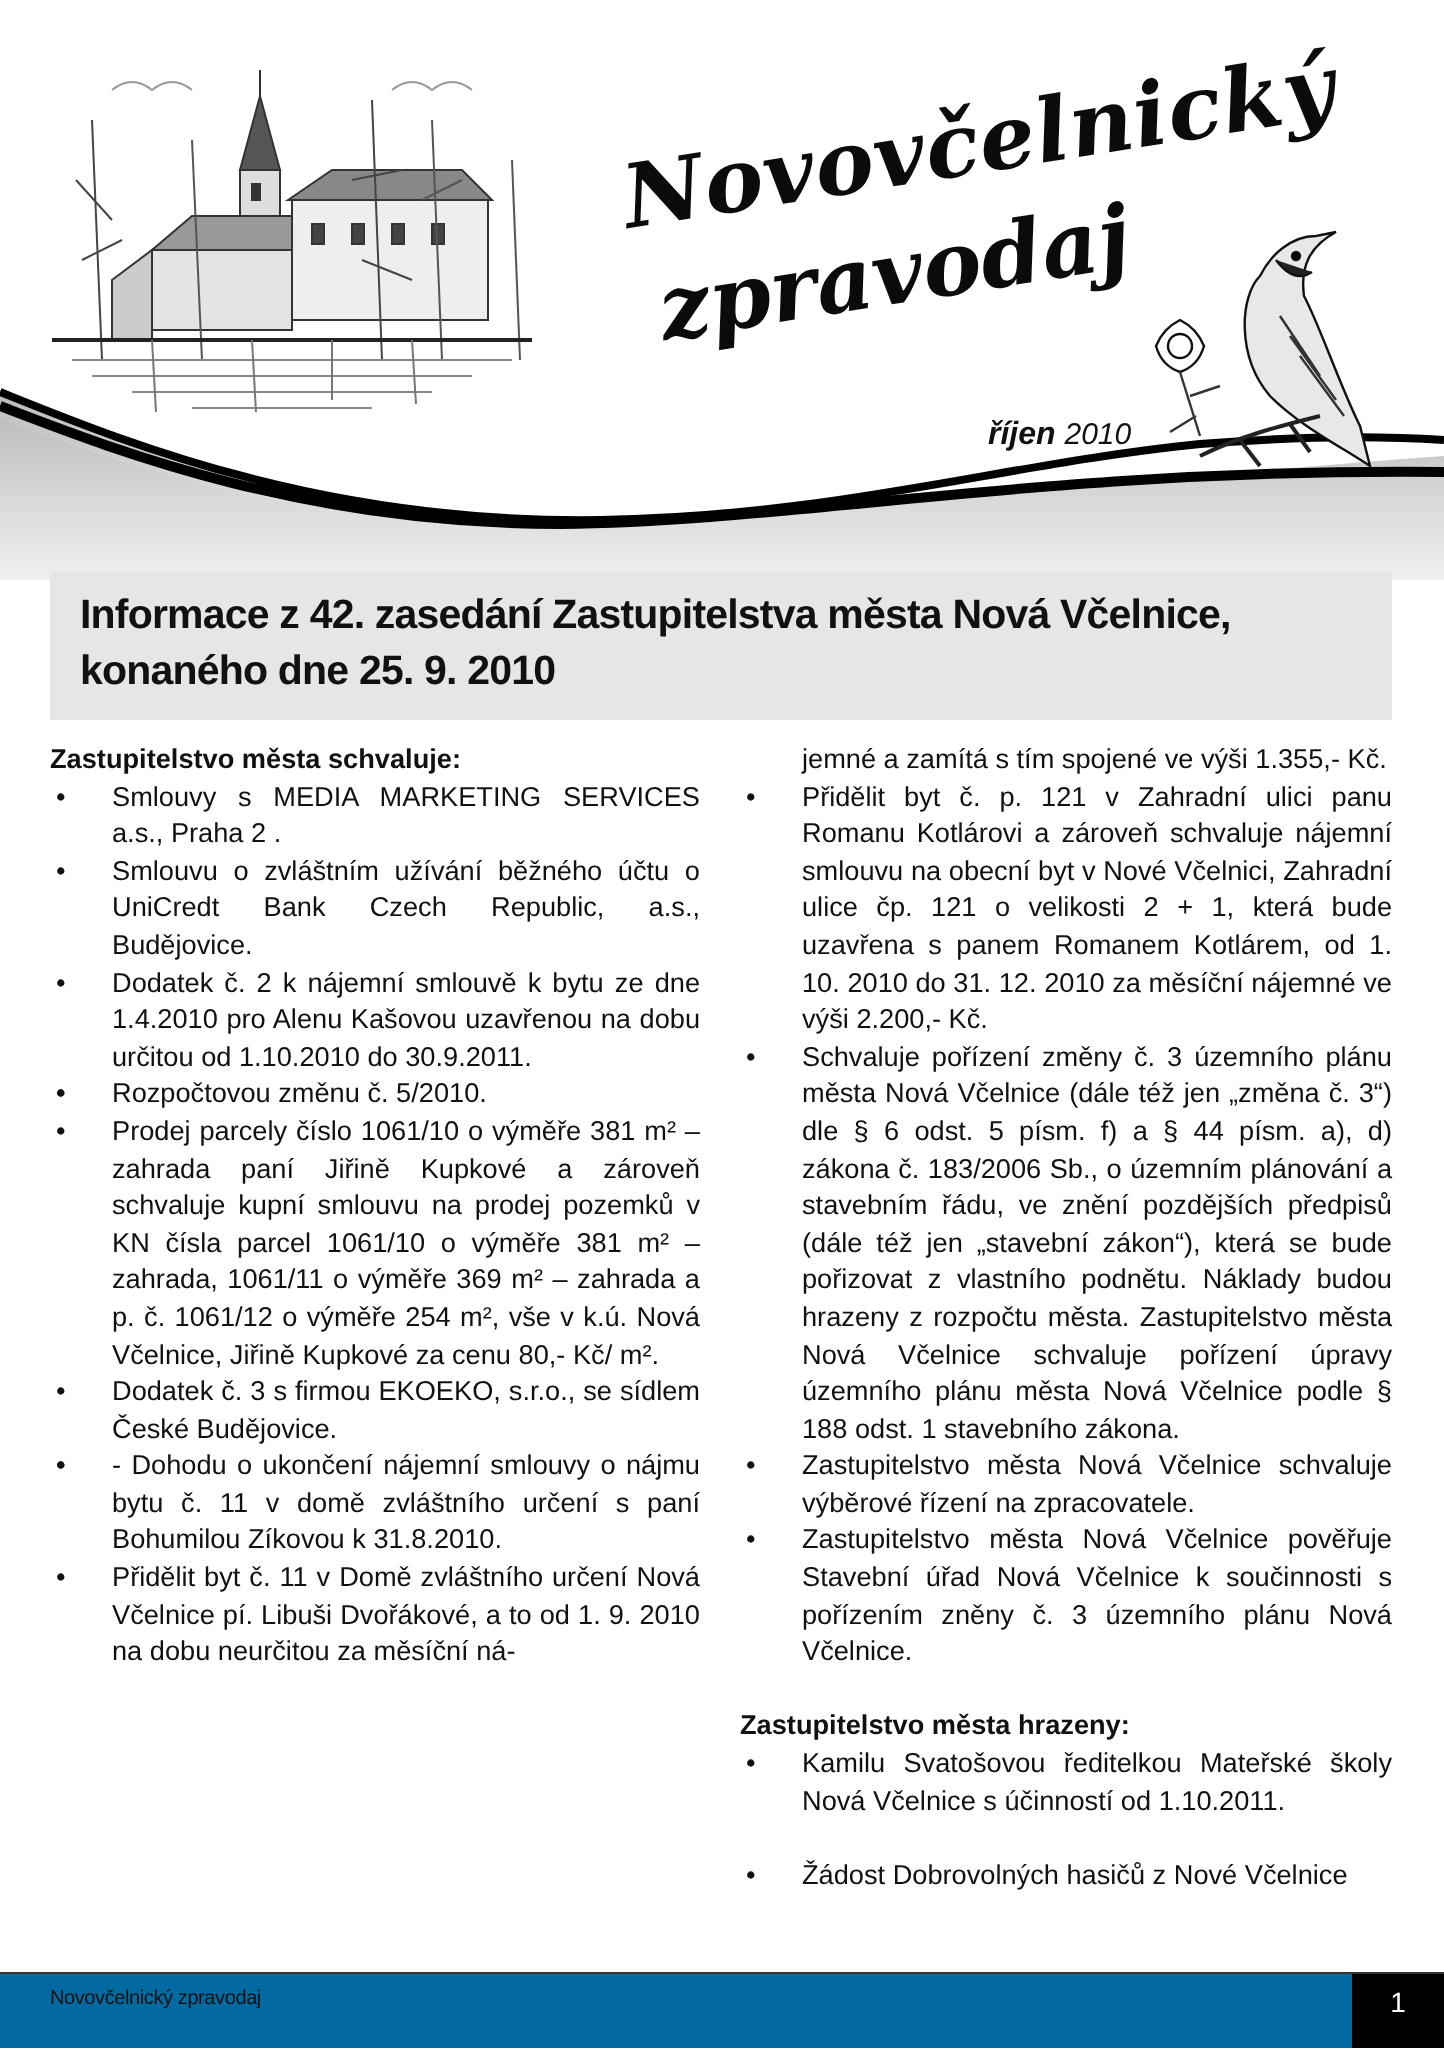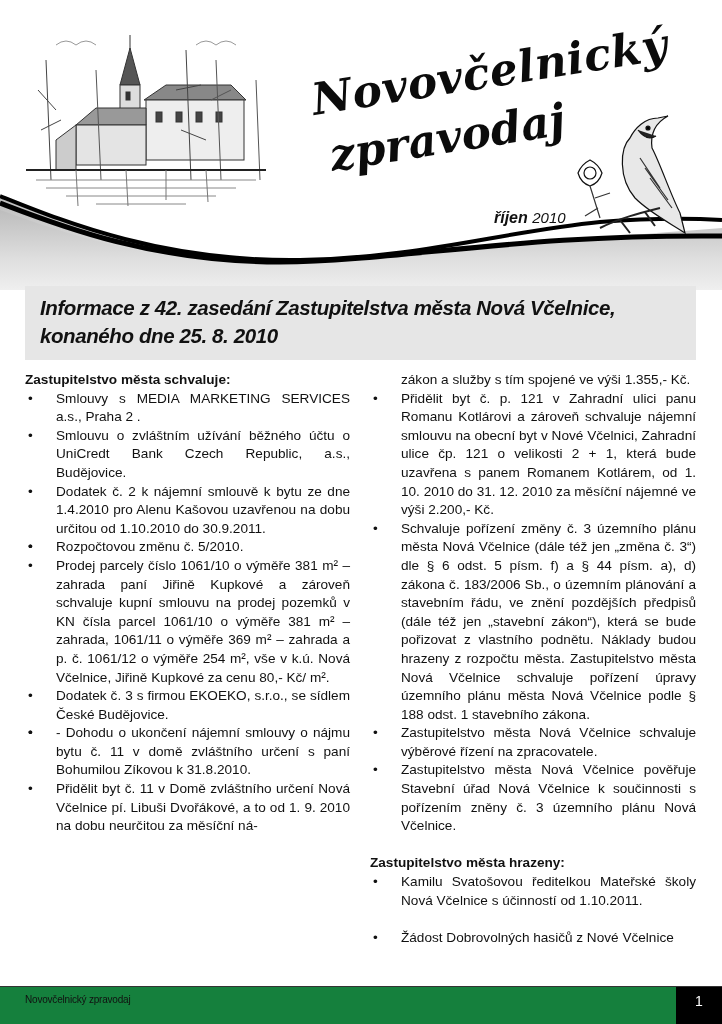--- a/index.html
+++ b/index.html
@@ -36,38 +36,38 @@
   .bird-sketch { position: absolute; left: 560px; top: 108px; }
 
   
   .headline-box {
     position: absolute; left: 25px; top: 286px; width: 671px; height: 74px;
     background: #e6e6e6;
   }
   .headline {
     position: absolute; left: 15px; top: 8px; margin: 0;
     font-family: "Liberation Sans", sans-serif; font-weight: bold; font-size: 20.5px;
-    line-height: 28px; letter-spacing: -0.4px; color: #111; font-style: italic;
+    line-height: 28px; letter-spacing: -0.4px; color: #111;
   }
 
   
   .col { position: absolute; top: 371px; font-size: 13.6px; line-height: 18.6px; }
   .col-left { left: 25px; width: 325px; }
   .col-right { left: 370px; width: 326px; }
   .section-head { font-weight: bold; margin: 0; }
   ul.items { list-style: none; margin: 0; padding: 0; }
   ul.items li { position: relative; padding-left: 31px; text-align: justify; }
   ul.items li .bullet { position: absolute; left: 3px; top: 0; }
   .cont { padding-left: 31px; text-align: justify; }
   .spacer { height: 18.6px; }
 
   
   .footer {
     position: absolute; left: 0; top: 986px; width: 722px; height: 38px;
-    background: #15803d; border-top: 1.5px solid #333;
+    background: #0369a1; border-top: 1.5px solid #333;
   }
   .footer-title { position: absolute; left: 25px; top: 7px; font-size: 10px; letter-spacing: -0.2px; }
   .page-num {
     position: absolute; right: 0; top: 0; width: 46px; height: 38px; background: #000;
     color: #fff; font-size: 14px; text-align: center; line-height: 28px;
   }
 </style>
 </head>
 <body>
 
@@ -144,42 +144,42 @@
   <div class="title-line2">zpravodaj</div>
   <div class="issue">
     <span class="month">říjen</span>
     <span class="year">2010</span>
   </div>
 </div>
 
 <div class="headline-box">
   <h1 class="headline">
     <span>Informace z 42. zasedání Zastupitelstva města Nová Včelnice,</span><br>
-    <span>konaného dne 25. 8. 2010</span>
+    <span>konaného dne 25. 9. 2010</span>
   </h1>
 </div>
 
 <div class="col col-left">
   <p class="section-head">Zastupitelstvo města  schvaluje:</p>
   <ul class="items">
     <li><span class="bullet">•</span><span>Smlouvy s MEDIA MARKETING SERVICES a.s., Praha 2 .</span></li>
     <li><span class="bullet">•</span><span>Smlouvu o zvláštním užívání běžného účtu o UniCredt Bank Czech Republic, a.s., Budějovice.</span></li>
     <li><span class="bullet">•</span><span>Dodatek č. 2 k nájemní smlouvě k bytu ze dne 1.4.2010 pro Alenu Kašovou uzavřenou na dobu určitou od 1.10.2010 do 30.9.2011.</span></li>
     <li><span class="bullet">•</span></li>
     <li><span class="bullet">•</span><span>Rozpočtovou změnu č. 5/2010.</span></li>
     <li><span class="bullet">•</span><span>Prodej parcely číslo 1061/10 o výměře 381 m² – zahrada paní Jiřině Kupkové a zároveň schvaluje kupní smlouvu na prodej pozemků v KN čísla parcel 1061/10 o výměře 381 m² – zahrada, 1061/11 o výměře  369 m² – zahrada a p. č. 1061/12 o výměře 254 m², vše v k.ú. Nová Včelnice, Jiřině Kupkové za cenu 80,- Kč/ m².</span></li>
     <li><span class="bullet">•</span><span>Dodatek č. 3 s firmou EKOEKO, s.r.o., se sídlem České Budějovice.</span></li>
     <li><span class="bullet">•</span></li>
     <li><span class="bullet">•</span><span>- Dohodu o ukončení nájemní smlouvy o nájmu bytu č. 11 v domě zvláštního určení s paní Bohumilou Zíkovou k 31.8.2010.</span></li>
     <li><span class="bullet">•</span><span>Přidělit byt č. 11 v Domě zvláštního určení Nová Včelnice pí. Libuši Dvořákové, a to od 1. 9. 2010 na dobu neurčitou za měsíční ná-</span></li>
   </ul>
 </div>
 
 <div class="col col-right">
-  <div class="cont">zákon a služby s tím spojené ve výši 1.355,- Kč.</div>
+  <div class="cont">jemné a zamítá s tím spojené ve výši 1.355,- Kč.</div>
   <ul class="items">
     <li><span class="bullet">•</span><span>Přidělit byt č. p. 121 v Zahradní ulici panu Romanu Kotlárovi a zároveň schvaluje nájemní smlouvu na obecní byt v Nové Včelnici, Zahradní ulice čp. 121 o velikosti 2 + 1, která bude uzavřena s panem Romanem Kotlárem, od 1. 10. 2010 do 31. 12. 2010 za měsíční nájemné ve výši 2.200,- Kč.</span></li>
     <li><span class="bullet">•</span><span>Schvaluje pořízení změny č. 3 územního plánu města Nová Včelnice (dále též jen „změna č. 3“) dle § 6 odst. 5 písm. f) a § 44 písm. a), d) zákona č. 183/2006 Sb., o územním plánování a stavebním řádu, ve znění pozdějších předpisů (dále též jen „stavební zákon“), která se bude pořizovat z vlastního podnětu. Náklady budou hrazeny z rozpočtu města. Zastupitelstvo města Nová Včelnice schvaluje pořízení úpravy územního plánu města Nová Včelnice podle § 188 odst. 1 stavebního zákona.</span></li>
     <li><span class="bullet">•</span><span>Zastupitelstvo města Nová Včelnice schvaluje výběrové řízení na zpracovatele.</span></li>
     <li><span class="bullet">•</span><span>Zastupitelstvo města Nová Včelnice pověřuje Stavební úřad Nová Včelnice k součinnosti s pořízením zněny č. 3 územního plánu Nová Včelnice.</span></li>
   </ul>
   <div class="spacer"></div>
   <p class="section-head">Zastupitelstvo města  hrazeny:</p>
   <ul class="items">
     <li><span class="bullet">•</span><span>Kamilu Svatošovou ředitelkou Mateřské školy Nová Včelnice s účinností od 1.10.2011.</span></li>

